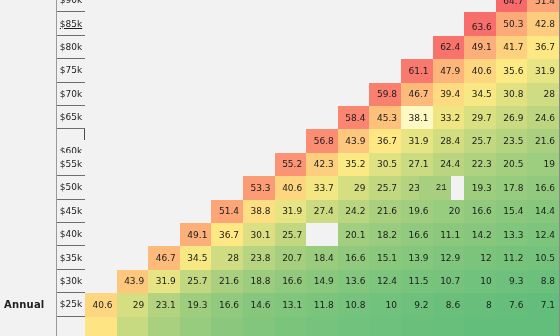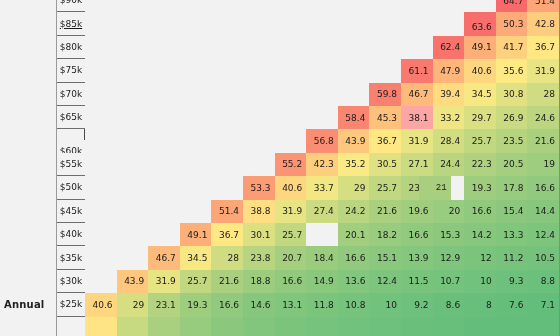--- a/index.html
+++ b/index.html
@@ -242,21 +242,21 @@
       <div class="cell empty" style="left: 0px; top: 106px; width: 31.6px; height: 23.4px;"></div>
       <div class="cell empty" style="left: 31.6px; top: 106px; width: 31.6px; height: 23.4px;"></div>
       <div class="cell empty" style="left: 63.2px; top: 106px; width: 31.6px; height: 23.4px;"></div>
       <div class="cell empty" style="left: 94.8px; top: 106px; width: 31.6px; height: 23.4px;"></div>
       <div class="cell empty" style="left: 126.4px; top: 106px; width: 31.6px; height: 23.4px;"></div>
       <div class="cell empty" style="left: 158px; top: 106px; width: 31.6px; height: 23.4px;"></div>
       <div class="cell empty" style="left: 189.6px; top: 106px; width: 31.6px; height: 23.4px;"></div>
       <div class="cell empty" style="left: 221.2px; top: 106px; width: 31.6px; height: 23.4px;"></div>
       <div class="cell" style="left: 252.8px; top: 106px; width: 31.6px; height: 23.4px; background: rgb(250, 133, 113);">58.4</div>
       <div class="cell" style="left: 284.4px; top: 106px; width: 31.6px; height: 23.4px; background: rgb(253, 193, 124);">45.3</div>
-      <div class="cell" style="left: 316px; top: 106px; width: 31.6px; height: 23px; background: #fca5a5;">38.1</div>
+      <div class="cell" style="left: 316px; top: 106px; width: 31.6px; height: 23px; background: #fef9c3;">38.1</div>
       <div class="cell" style="left: 347.6px; top: 106px; width: 31.6px; height: 23.4px; background: rgb(239, 230, 131);">33.2</div>
       <div class="cell" style="left: 379.2px; top: 106px; width: 31.6px; height: 23.4px; background: rgb(218, 223, 130);">29.7</div>
       <div class="cell" style="left: 410.8px; top: 106px; width: 31.6px; height: 23.4px; background: rgb(201, 218, 129);">26.9</div>
       <div class="cell" style="left: 442.4px; top: 106px; width: 31.6px; height: 23.4px; background: rgb(188, 214, 128);">24.6</div>
       <div class="row-rule" style="top: 151.8px; width: 221.2px;"></div>
       <div class="cell empty" style="left: 0px; top: 129.4px; width: 31.6px; height: 23.4px;"></div>
       <div class="cell empty" style="left: 31.6px; top: 129.4px; width: 31.6px; height: 23.4px;"></div>
       <div class="cell empty" style="left: 63.2px; top: 129.4px; width: 31.6px; height: 23.4px;"></div>
       <div class="cell empty" style="left: 94.8px; top: 129.4px; width: 31.6px; height: 23.4px;"></div>
       <div class="cell empty" style="left: 126.4px; top: 129.4px; width: 31.6px; height: 23.4px;"></div>
@@ -323,21 +323,21 @@
       <div class="cell empty" style="left: 31.6px; top: 223px; width: 31.6px; height: 23.4px;"></div>
       <div class="cell empty" style="left: 63.2px; top: 223px; width: 31.6px; height: 23.4px;"></div>
       <div class="cell" style="left: 94.8px; top: 223px; width: 31.6px; height: 23.4px; background: rgb(252, 175, 121);">49.1</div>
       <div class="cell" style="left: 126.4px; top: 223px; width: 31.6px; height: 23.4px; background: rgb(255, 231, 131);">36.7</div>
       <div class="cell" style="left: 158px; top: 223px; width: 31.6px; height: 23.4px; background: rgb(220, 224, 130);">30.1</div>
       <div class="cell" style="left: 189.6px; top: 223px; width: 31.6px; height: 23.4px; background: rgb(194, 216, 128);">25.7</div>
       <div class="cell" style="left: 221.2px; top: 223px; width: 31.6px; height: 23.4px; background: rgb(175, 210, 127); margin-top: 32px;">22.5</div>
       <div class="cell" style="left: 252.8px; top: 223px; width: 31.6px; height: 23.4px; background: rgb(162, 206, 127);">20.1</div>
       <div class="cell" style="left: 284.4px; top: 223px; width: 31.6px; height: 23.4px; background: rgb(153, 204, 126);">18.2</div>
       <div class="cell" style="left: 316px; top: 223px; width: 31.6px; height: 23.4px; background: rgb(145, 202, 126);">16.6</div>
-      <div class="cell" style="left: 347.6px; top: 223px; width: 31.6px; height: 23.4px; background: rgb(139, 200, 125);">15.3</div>
+      <div class="cell" style="left: 347.6px; top: 223px; width: 31.6px; height: 23.4px; background: rgb(139, 200, 125);">11.1</div>
       <div class="cell" style="left: 379.2px; top: 223px; width: 31.6px; height: 23.4px; background: rgb(134, 199, 125);">14.2</div>
       <div class="cell" style="left: 410.8px; top: 223px; width: 31.6px; height: 23.4px; background: rgb(129, 198, 125);">13.3</div>
       <div class="cell" style="left: 442.4px; top: 223px; width: 31.6px; height: 23.4px; background: rgb(125, 197, 124);">12.4</div>
       <div class="row-rule" style="top: 268.8px; width: 63.2px;"></div>
       <div class="cell empty" style="left: 0px; top: 246.4px; width: 31.6px; height: 23.4px;"></div>
       <div class="cell empty" style="left: 31.6px; top: 246.4px; width: 31.6px; height: 23.4px;"></div>
       <div class="cell" style="left: 63.2px; top: 246.4px; width: 31.6px; height: 23.4px; background: rgb(253, 186, 123);">46.7</div>
       <div class="cell" style="left: 94.8px; top: 246.4px; width: 31.6px; height: 23.4px; background: rgb(247, 232, 132);">34.5</div>
       <div class="cell" style="left: 126.4px; top: 246.4px; width: 31.6px; height: 23.4px; background: rgb(208, 220, 129);">28</div>
       <div class="cell" style="left: 158px; top: 246.4px; width: 31.6px; height: 23.4px; background: rgb(183, 212, 128);">23.8</div>

